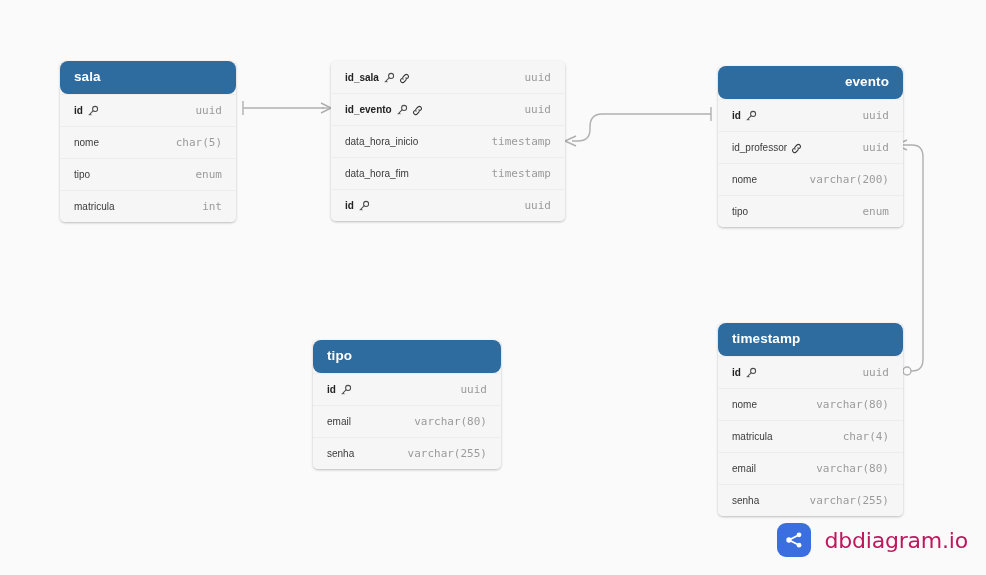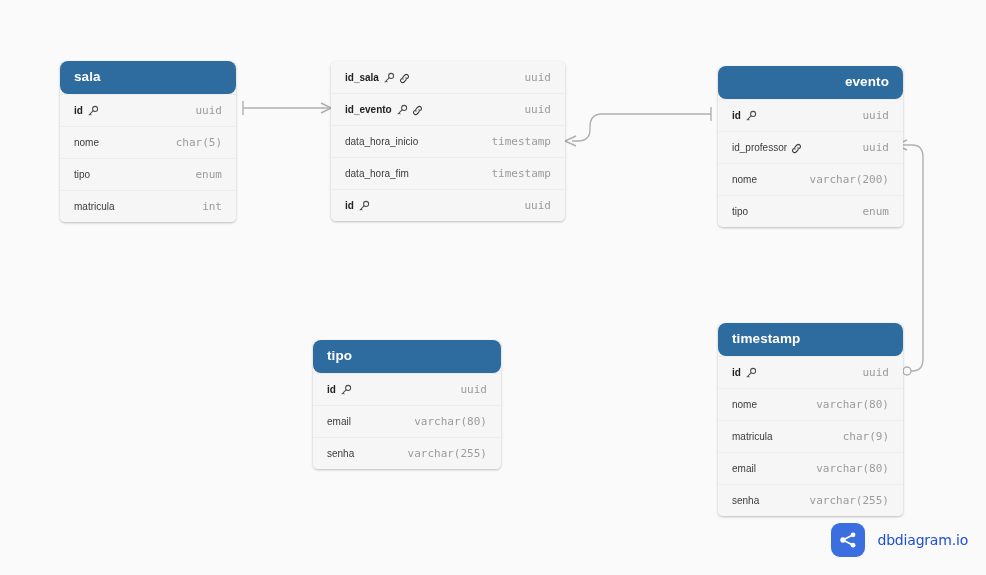--- a/index.html
+++ b/index.html
@@ -106,22 +106,22 @@
   #brand-mark {
     width: 34px;
     height: 34px;
     border-radius: 9px;
     background: #3b6fe0;
     display: flex;
     align-items: center;
     justify-content: center;
   }
   #brand-text {
-    font-size: 14px;
-    color: #1d4ed8;
+    font-size: 22px;
+    color: #be185d;
     font-family: "DejaVu Sans", sans-serif;
     letter-spacing: -0.2px;
   }
 </style>
 </head>
 <body>
 
 <div id="canvas">
 
   <svg id="connectors" viewBox="0 0 986 575" width="986" height="575">
@@ -345,21 +345,21 @@
         <div class="field-row">
           <div class="field-name">
             <span>nome</span>
           </div>
           <div class="field-type">varchar(80)</div>
         </div>
         <div class="field-row">
           <div class="field-name">
             <span>matricula</span>
           </div>
-          <div class="field-type">char(9)</div>
+          <div class="field-type">char(4)</div>
         </div>
         <div class="field-row">
           <div class="field-name">
             <span>email</span>
           </div>
           <div class="field-type">varchar(80)</div>
         </div>
         <div class="field-row">
           <div class="field-name">
             <span>senha</span>

